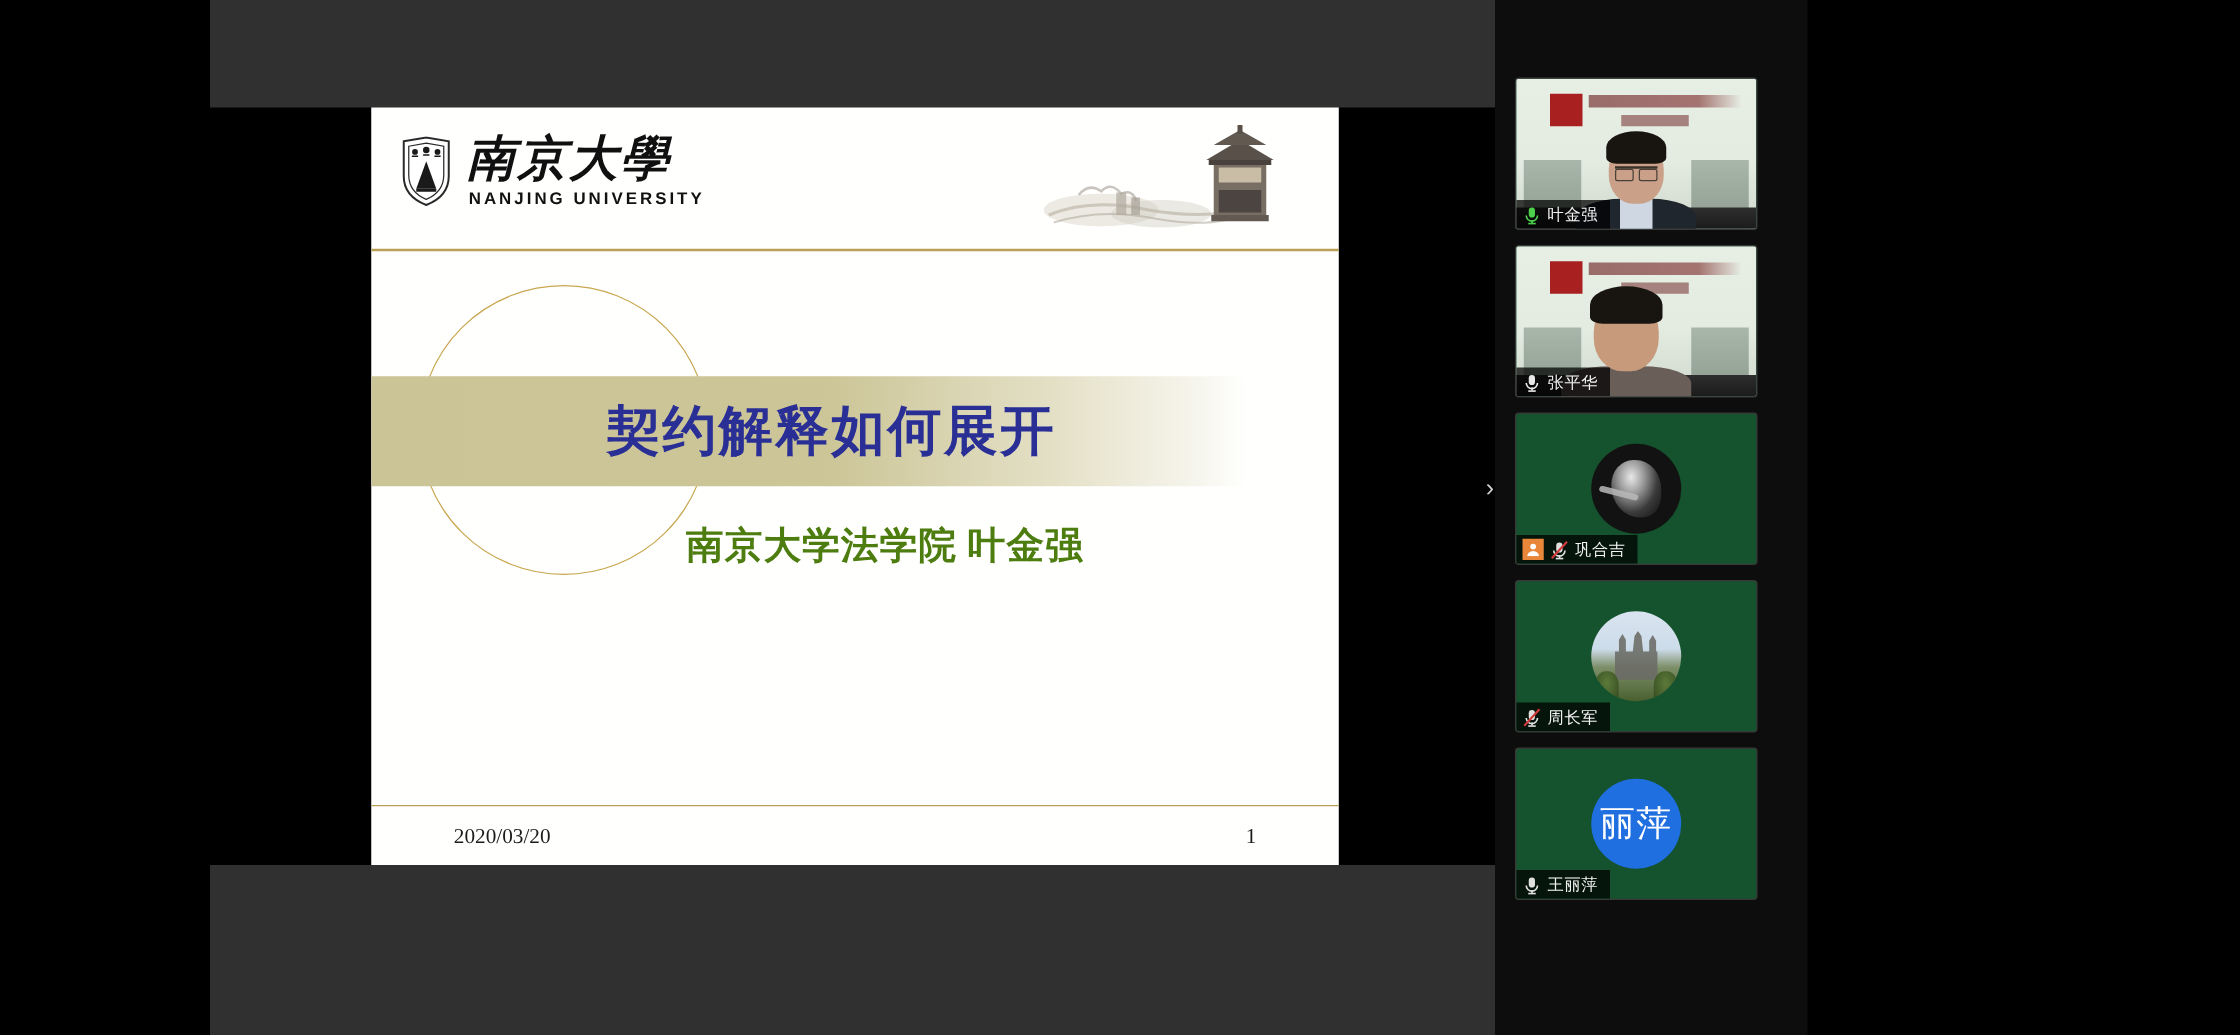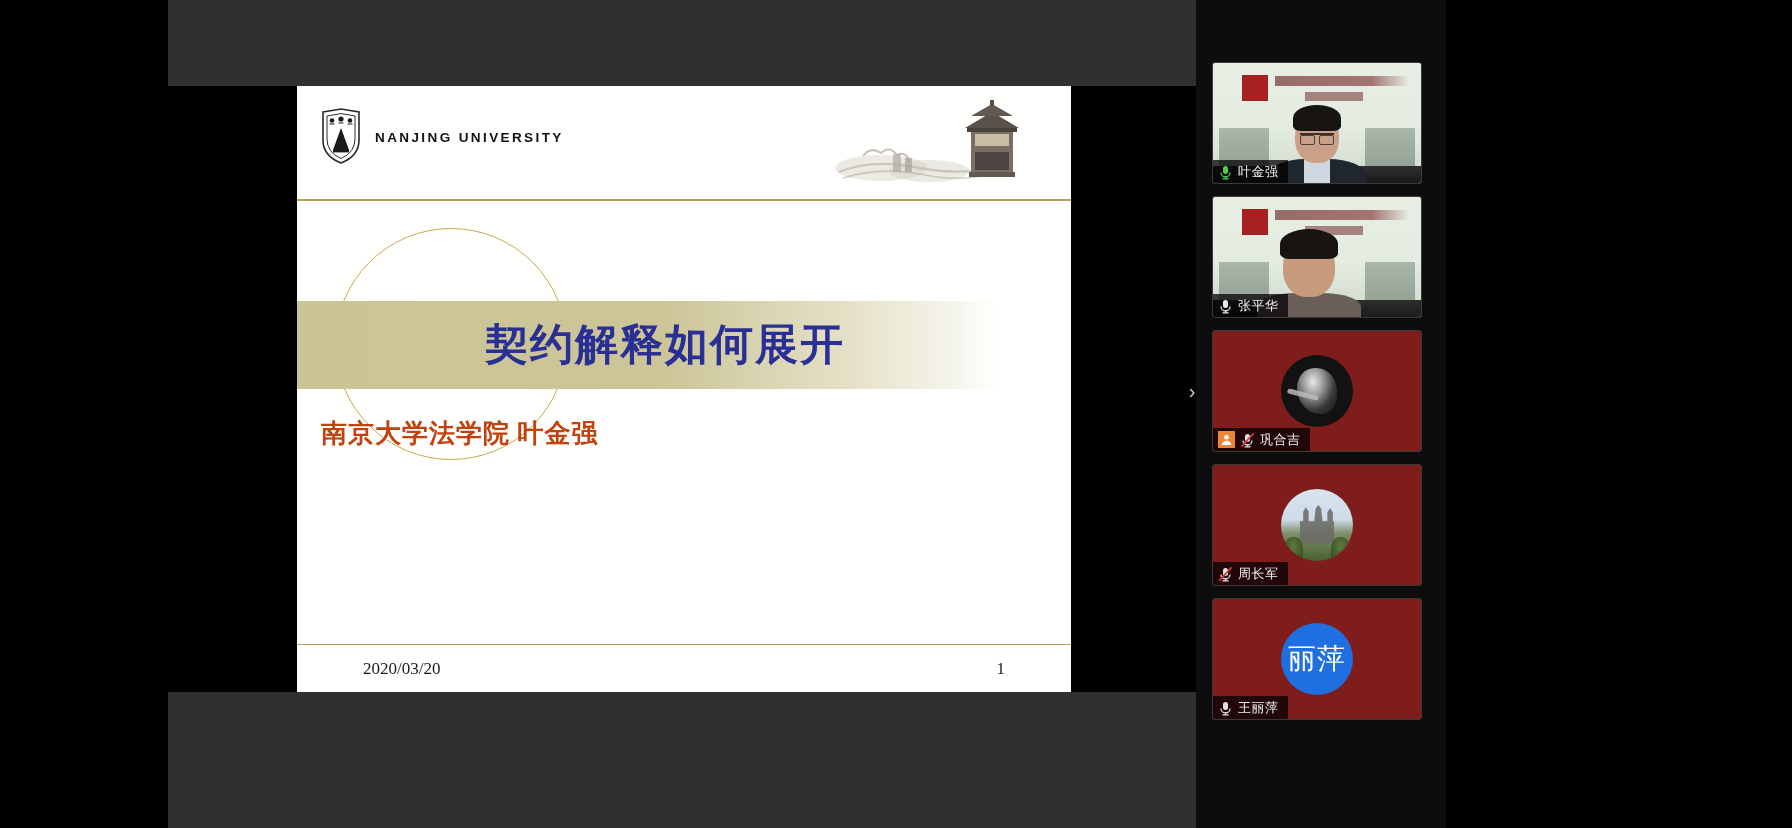--- a/index.html
+++ b/index.html
@@ -71,22 +71,23 @@
   }
   .slide-title{
     font-family:"Liberation Serif","DejaVu Serif",serif;
     font-size:43px; font-weight:700; color:#2a2f96;
     letter-spacing:2px; white-space:nowrap;
     transform:translateX(8px);
     margin-left:20px;
   }
   .slide-subtitle{
     position:absolute; left:0; top:330px; width:774px;
-    font-family:"Liberation Serif","DejaVu Serif",serif;
-    font-size:26px; font-weight:700; color:#c2410c;
+    text-align:center;
+    font-family:"Liberation Serif","DejaVu Serif",serif;
+    font-size:30px; font-weight:700; color:#4d7c0f;
     letter-spacing:1px;
     transform:translateX(24px);
   }
 
   
   .footer-rule{
     position:absolute; left:0; right:0; bottom:47px; height:1.5px; background:#b99f56;
   }
   .footer-date{
     position:absolute; left:66px; bottom:13px;
@@ -105,22 +106,22 @@
     color:#cfcfcf; font-size:20px; line-height:26px; text-align:center;
     cursor:pointer; user-select:none;
   }
 
   
   #rail{
     position:absolute; left:1196px; top:0; width:250px; height:828px;
     background:#0d0d0d;
   }
   .tile{
-    position:absolute; left:16px; width:210px;
-    background:#7f1d1d; border:1px solid #3a3a3a; border-radius:3px;
+    position:absolute; left:16px; width:194px;
+    background:#14532d; border:1px solid #3a3a3a; border-radius:3px;
     overflow:hidden;
     padding-left:40px;
   }
   .tile-video{ position:absolute; inset:0; overflow:hidden; }
 
   
   .vbg{
     position:absolute; inset:0;
     background:linear-gradient(to bottom,#e7eee4 0%,#e4ece2 55%,#cfd8cd 100%);
   }
@@ -254,20 +255,21 @@
               <path d="M8 8 L22 5.6 L36 8 L36 31 Q36 44.5 22 50.5 Q8 44.5 8 31 Z" fill="none" stroke="#2a2a2a" stroke-width="1"></path>
               <path d="M22 20 L30 42 L14 42 Z" fill="#1a1a1a"></path>
               <rect x="14" y="42" width="16" height="2.4" fill="#1a1a1a"></rect>
               <circle cx="13" cy="12.5" r="2.3" fill="#1a1a1a"></circle>
               <circle cx="22" cy="11" r="2.6" fill="#1a1a1a"></circle>
               <circle cx="31" cy="12.5" r="2.3" fill="#1a1a1a"></circle>
               <path d="M10.5 16 h5 M19.5 15 h5 M28.5 16 h5" stroke="#1a1a1a" stroke-width="1.2"></path>
             </svg>
           </div>
           <div class="nju-wordmark">
+            <div class="nju-cn">南京大學</div>
             <div class="nju-en">NANJING UNIVERSITY</div>
           </div>
         </div>
 
         <div class="gate-art">
           <svg width="196" height="100" viewBox="0 0 196 100">
             <g opacity="0.92">
               <ellipse cx="48" cy="70" rx="46" ry="13" fill="#d8d2c6" opacity=".5"></ellipse>
               <ellipse cx="96" cy="73" rx="40" ry="11" fill="#cfc9bc" opacity=".45"></ellipse>
               <path d="M6 74 Q40 60 86 70 Q120 76 150 72" stroke="#b9b2a4" stroke-width="2.4" fill="none" opacity=".7"></path>

